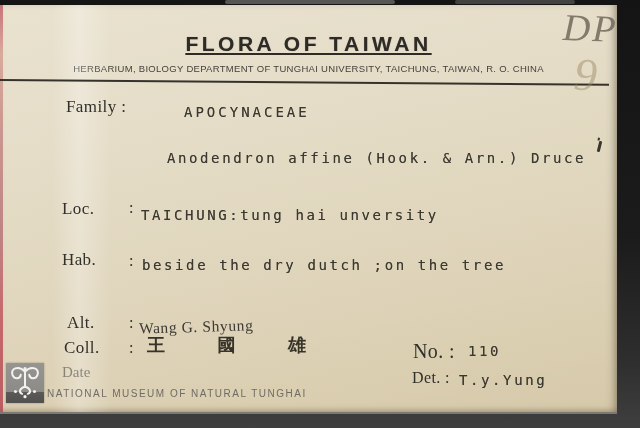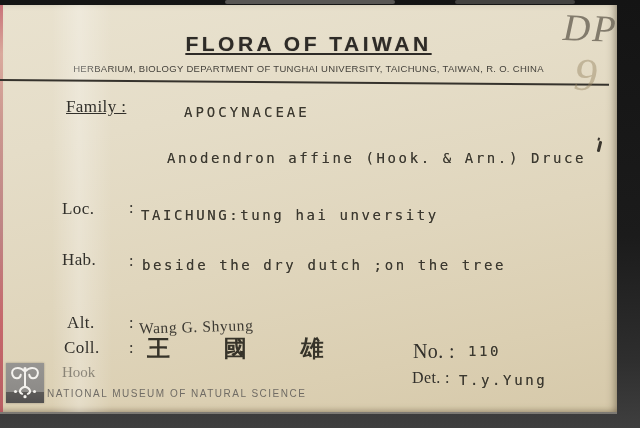--- a/index.html
+++ b/index.html
@@ -58,21 +58,21 @@
     font-family:"DejaVu Sans Mono","Liberation Mono",monospace;
     font-size:14px;color:#3b382f;letter-spacing:2.6px;white-space:nowrap;
     text-shadow:0 0 .4px rgba(59,56,47,.6);
   }
   .colon{font-family:"Liberation Serif",serif;font-size:16px;color:#32302b;}
   .stamp-en{
     font-family:"Liberation Serif",serif;font-size:15.5px;color:#3d3a33;
     letter-spacing:.6px;transform:rotate(-1.6deg);white-space:nowrap;
   }
   .stamp-zh{
-    font-family:"Liberation Serif",serif;font-size:23px;font-weight:600;color:#363329;
+    font-family:"Liberation Serif",serif;font-size:18px;font-weight:600;color:#363329;
     letter-spacing:24px;white-space:nowrap;
   }
   .date-faint{
     font-family:"Liberation Serif",serif;font-size:15px;color:rgba(50,48,43,.5);
   }
   
   .pencil-dp{
     left:563px;top:6px;font-family:"Liberation Serif",serif;font-style:italic;
     font-size:38px;color:#716a5c;letter-spacing:2px;transform:rotate(2deg);
     opacity:.85;
@@ -115,42 +115,42 @@
 
 <div class="abs card">
 
   <div class="abs title">FLORA OF TAIWAN</div>
   <div class="abs subtitle">HERBARIUM, BIOLOGY DEPARTMENT OF TUNGHAI UNIVERSITY, TAICHUNG, TAIWAN, R. O. CHINA</div>
 </div>
 <div class="abs card-sheen"></div>
 <div class="abs red-edge"></div>
 <div class="abs rule"></div>
 
-<div class="abs lbl" style="left:66px;top:97px;text-decoration:underline;">Family :</div>
+<div class="abs lbl" style="left:66px;top:97px;">Family :</div>
 <div class="abs tw" style="left:184px;top:104px;letter-spacing:3px;">APOCYNACEAE</div>
 
 <div class="abs tw" style="left:167px;top:150px;">Anodendron affine (Hook. &amp; Arn.) Druce</div>
 
 <div class="abs lbl" style="left:62px;top:199px;">Loc.</div>
 <div class="abs colon" style="left:129px;top:199px;">:</div>
 <div class="abs tw" style="left:141px;top:207px;">TAICHUNG:tung hai unversity</div>
 
 <div class="abs lbl" style="left:62px;top:250px;">Hab.</div>
 <div class="abs colon" style="left:129px;top:252px;">:</div>
 <div class="abs tw" style="left:142px;top:257px;">beside the dry dutch ;on the tree</div>
 
 <div class="abs lbl" style="left:67px;top:313px;">Alt.</div>
 <div class="abs colon" style="left:129px;top:314px;">:</div>
 <div class="abs stamp-en" style="left:139px;top:318px;">Wang G. Shyung</div>
 
 <div class="abs lbl" style="left:64px;top:338px;">Coll.</div>
 <div class="abs colon" style="left:129px;top:339px;">:</div>
 <div class="abs stamp-zh" style="left:147px;top:333px;">王 國 雄</div>
 
-<div class="abs date-faint" style="left:62px;top:364px;">Hook</div>
+<div class="abs date-faint" style="left:62px;top:364px;">Date</div>
 
 <div class="abs lbl" style="left:413px;top:340px;font-size:20px;">No. :</div>
 <div class="abs tw" style="left:468px;top:343px;">110</div>
 
 <div class="abs lbl" style="left:412px;top:369px;font-size:16px;">Det. :</div>
 <div class="abs tw" style="left:459px;top:372px;">T.y.Yung</div>
 
 <div class="abs pencil-dp">DP</div>
 <div class="abs pencil-9">9</div>
 <div class="abs ink-tick"></div>
@@ -166,14 +166,14 @@
         <path d="M20 26 C25 27, 27.5 32, 23 33.5"></path>
       </g>
       <g fill="#f4f2ee">
         <circle cx="20" cy="7" r="1.7"></circle>
         <circle cx="10" cy="31" r="1.6"></circle>
         <circle cx="30" cy="31" r="1.6"></circle>
         <circle cx="20" cy="36.5" r="1.7"></circle>
       </g>
     </svg>
   </div>
-  <div class="wm-en">NATIONAL MUSEUM OF NATURAL SCIENCE</div>
+  <div class="wm-en">NATIONAL MUSEUM OF NATURAL TUNGHAI</div>
 </div>
 
 </body></html>

